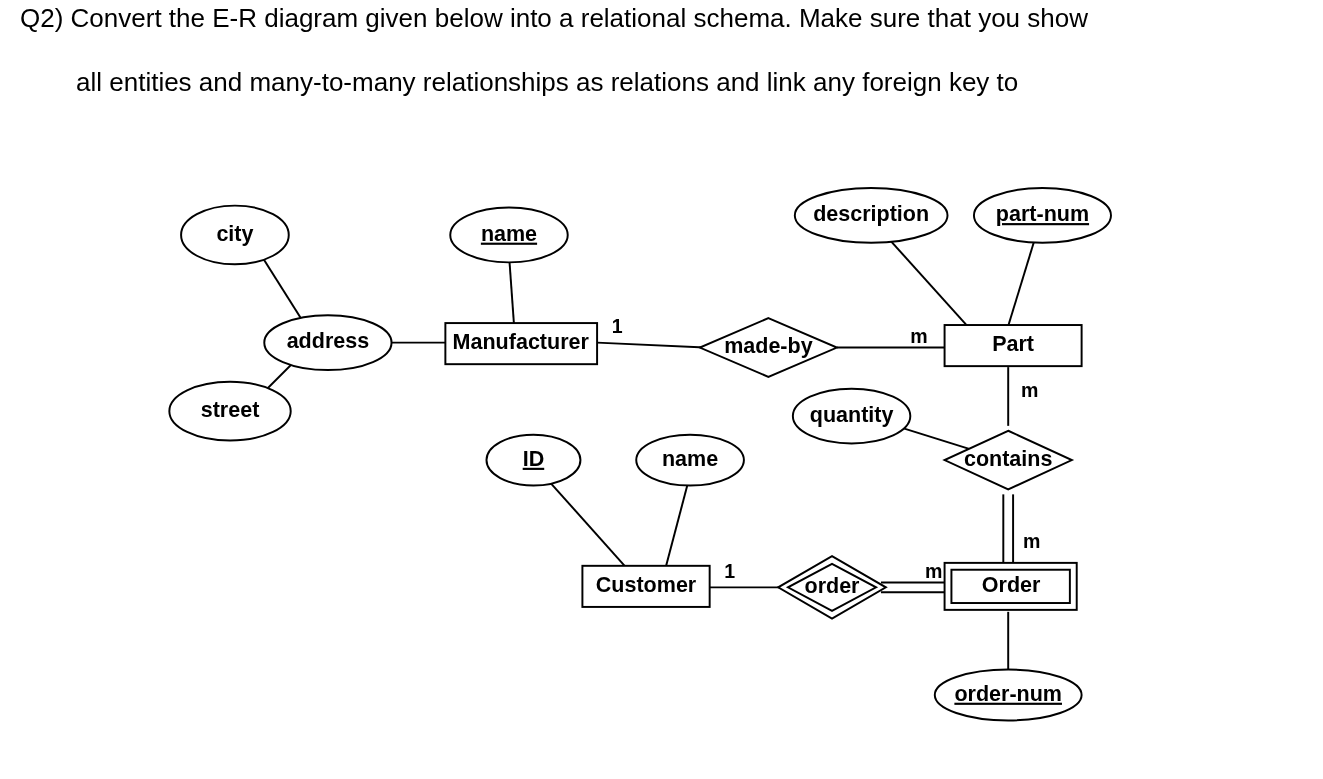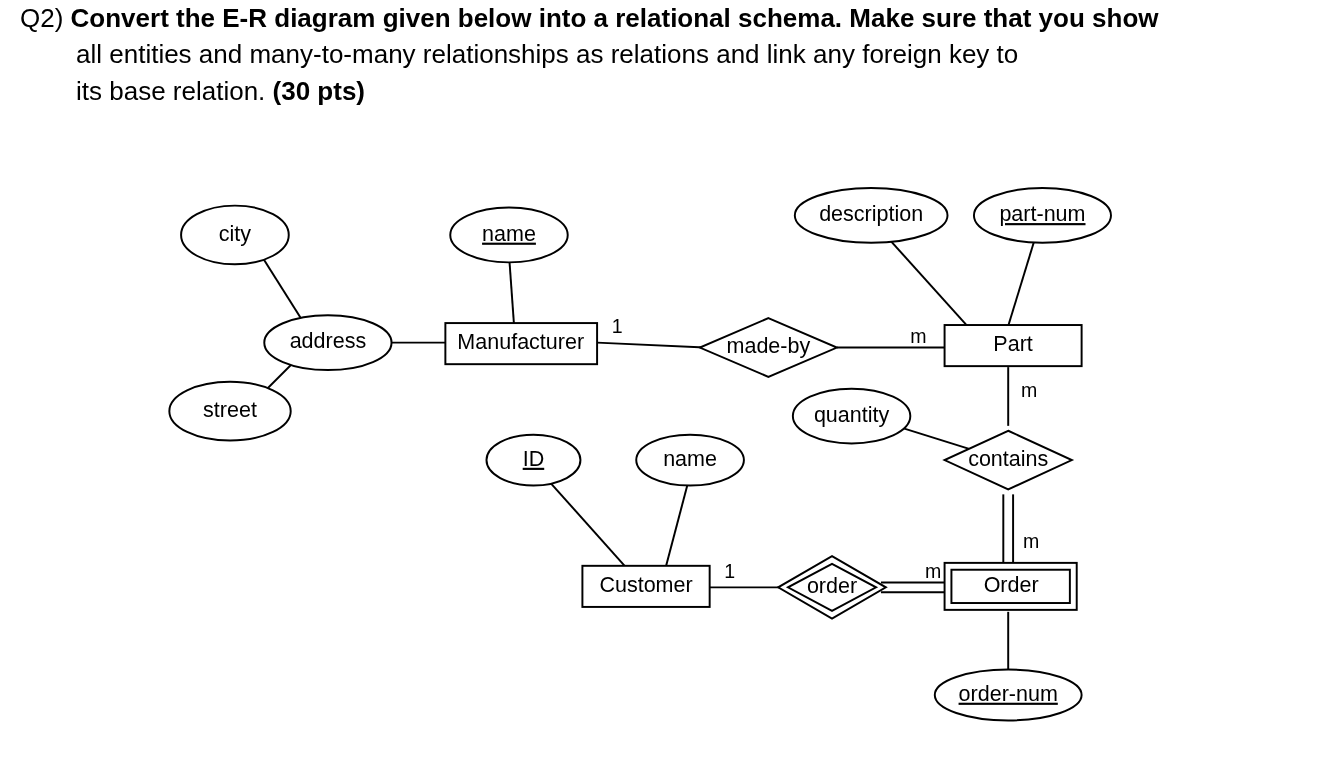--- a/index.html
+++ b/index.html
@@ -14,32 +14,34 @@
     .question-wrap {
       position: absolute;
       left: 20px;
       top: 0;
       width: 1260px;
       font-size: 26px;
       line-height: 1.4;
       color: #000;
     }
     .q-label { font-weight: normal; }
-    .q-text { display: inline; font-weight: bold; }
+    .q-text { display: inline; }
     .q-points { font-weight: bold; }
     .q-indent {
       display: block;
       padding-left: 56px;
+      margin-top: 28px;
     }
     .diagram {
       position: absolute;
       left: 0;
       top: 150px;
       width: 1295px;
       height: 630px;
+      font-weight: bold;
     }
     svg { width: 100%; height: 100%; }
     text {
       font-family: Arial, Helvetica, sans-serif;
       font-size: 22px;
       fill: #000;
       dominant-baseline: middle;
     }
     .underline { text-decoration: underline; }
     .entity { fill: #fff; stroke: #000; stroke-width: 2; }
@@ -52,24 +54,20 @@
     }
   </style>
 </head>
 <body>
 
 <div class="question-wrap">
   <span class="q-label">Q2)</span>
   <span class="q-text">Convert the E-R diagram given below into a relational schema. Make sure that you show</span>
   <span class="q-indent">
     <span>all entities and many-to-many relationships as relations and link any foreign key to</span>
-  </span>
-  <span class="q-indent">
-    <span>its base relation.</span>
-    <span class="q-points">(30 pts)</span>
   </span>
 </div>
 
 <div class="diagram">
   <svg viewBox="0 0 1323 630">
 
     <line class="edge" x1="260" y1="90" x2="320" y2="185"></line>
     <line class="edge" x1="255" y1="255" x2="310" y2="200"></line>
     <line class="edge" x1="395" y1="190" x2="455" y2="190"></line>
 

